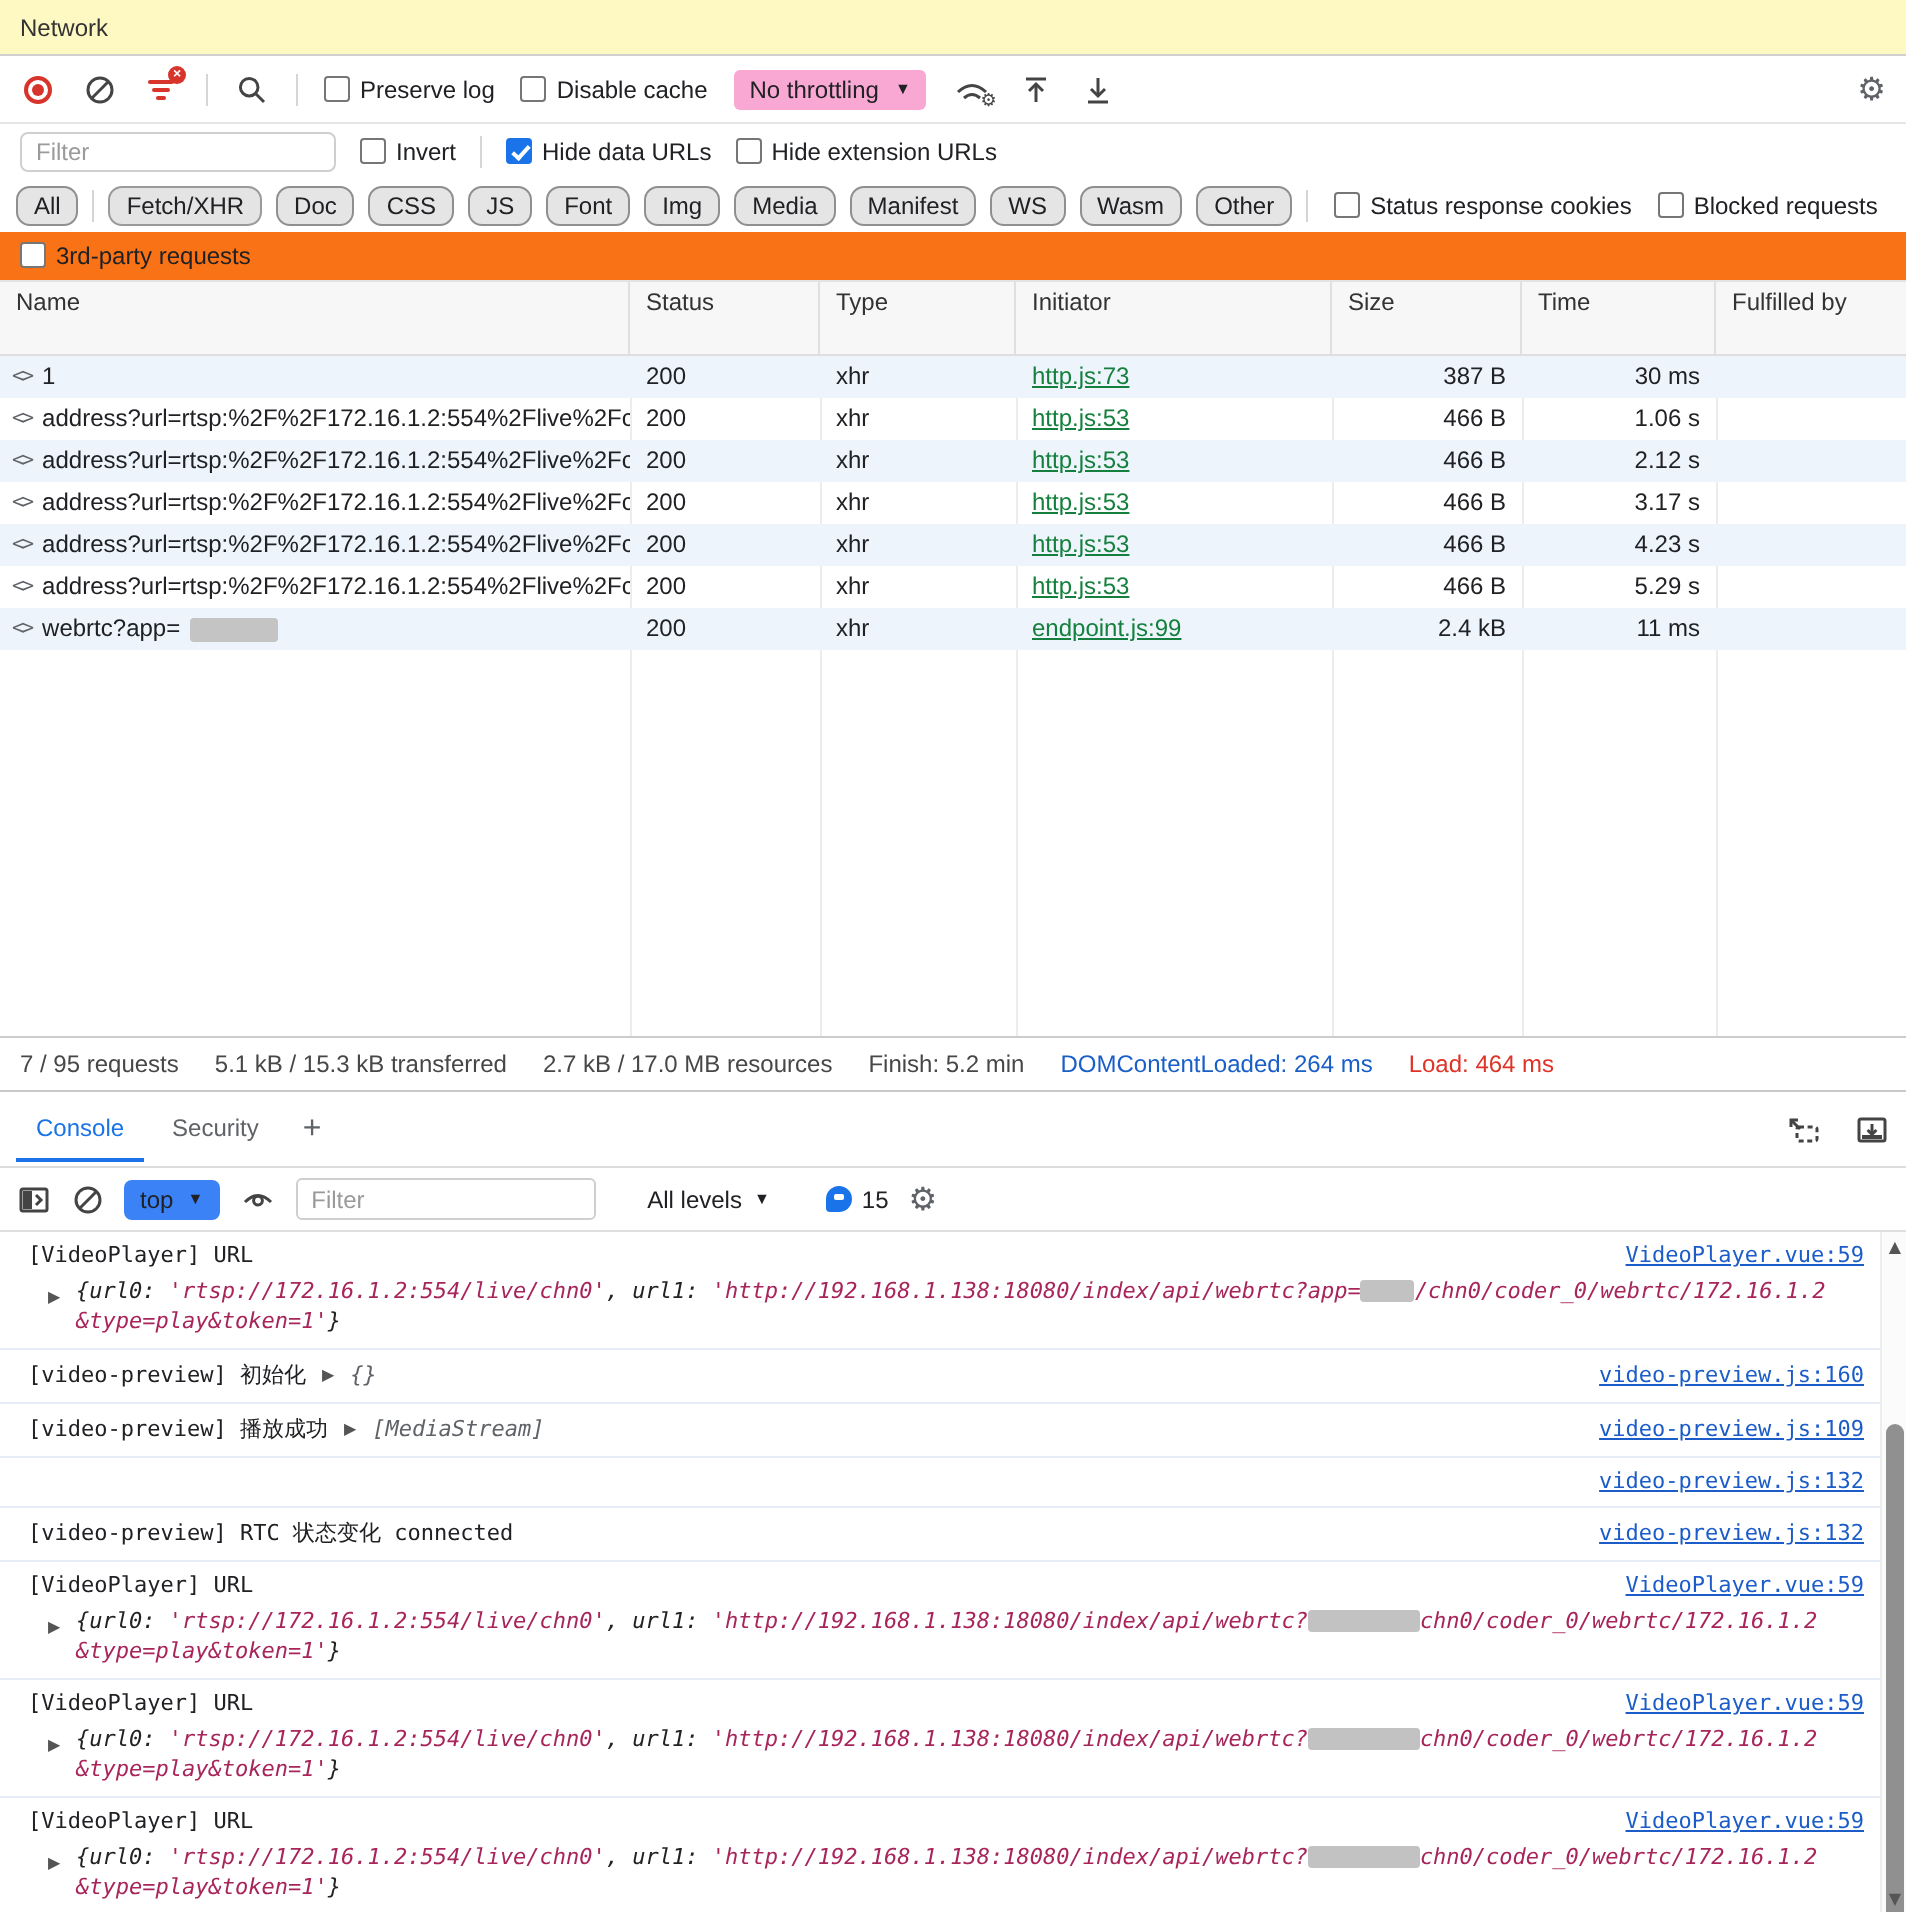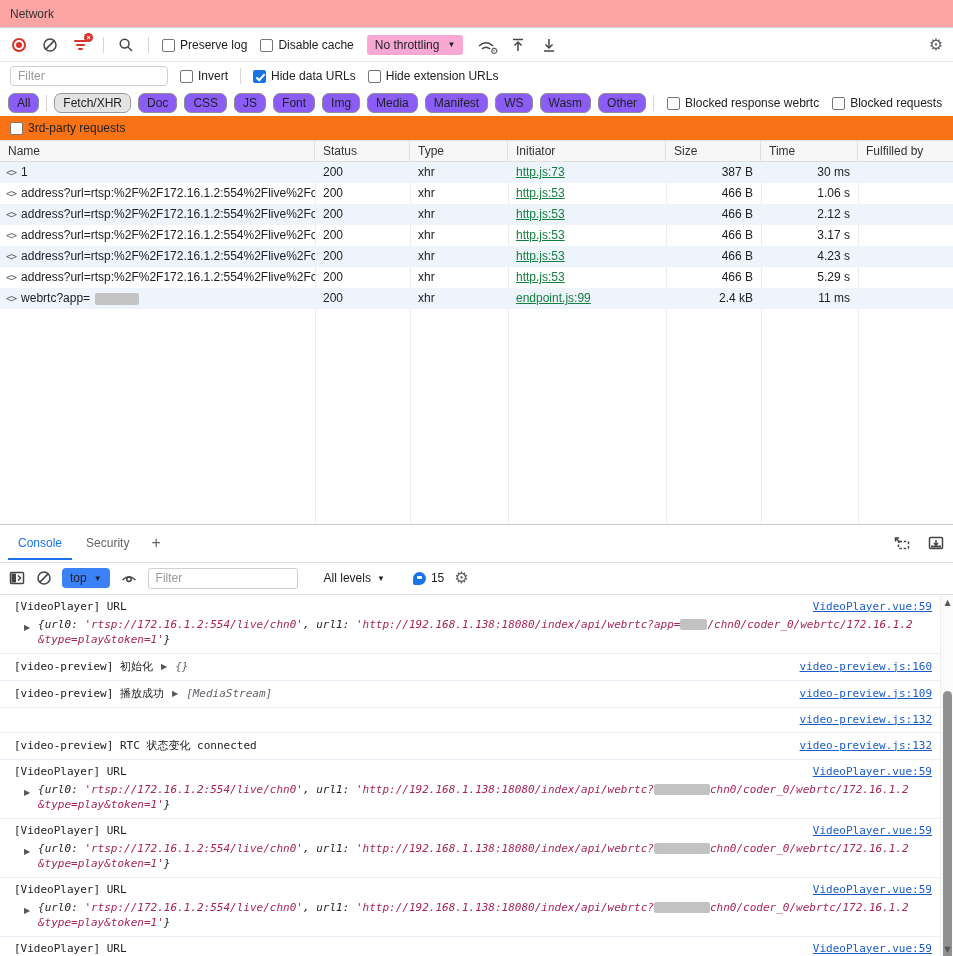--- a/index.html
+++ b/index.html
@@ -2,64 +2,64 @@
 <html><head>
 <meta charset="utf-8">
 <style>
   *{box-sizing:border-box;margin:0;padding:0}
   html,body{width:953px;height:956px;overflow:hidden;background:#fff;
     font-family:"Liberation Sans","DejaVu Sans",sans-serif;font-size:12px;color:#202124}
   .root{position:relative;width:953px;height:956px;display:flex;flex-direction:column}
   .vsep{width:1px;height:16px;background:#d6d6d6;display:inline-block}
 
   
-  .paneltabs{height:28px;background:#fca5a5;border-bottom:1px solid #d0d0d0;
+  .paneltabs{height:28px;background:#fef9c3;border-bottom:1px solid #d0d0d0;
     display:flex;align-items:center;padding:0 10px;color:#333}
 
   
   .toolbar{height:34px;display:flex;align-items:center;gap:13px;padding:0 10px;
     border-bottom:1px solid #e6e6e6;background:#fff}
   .icbtn{display:inline-flex;align-items:center;justify-content:center;width:18px;height:18px;cursor:pointer}
   .rec{width:14px;height:14px;border:2px solid #d7342c;border-radius:50%;position:relative}
   .rec::after{content:'';position:absolute;left:2px;top:2px;width:6px;height:6px;background:#d7342c;border-radius:50%}
   svg.ic{stroke:#444;fill:none;stroke-width:1.5}
   .filtic{position:relative;width:16px;height:14px}
   .filtic i{position:absolute;left:1px;height:2px;background:#d7342c;border-radius:1px;display:block}
   .filtic i:nth-child(1){top:2px;width:13px}
   .filtic i:nth-child(2){top:6px;width:9px;left:3px}
   .filtic i:nth-child(3){top:10px;width:5px;left:5px}
   .filtic .badge{position:absolute;right:-4px;top:-5px;width:9px;height:9px;background:#d7342c;
     border-radius:50%;color:#fff;font-size:7px;line-height:9px;text-align:center;font-weight:bold}
-  .chk{display:inline-flex;align-items:flex-end;gap:5px;white-space:nowrap}
+  .chk{display:inline-flex;align-items:flex-start;gap:5px;white-space:nowrap}
   .cb{width:13px;height:13px;border:1px solid #767676;border-radius:2px;background:#fff;position:relative;cursor:pointer;flex:0 0 auto}
   .cb.on{background:#1a73e8;border-color:#1a73e8}
   .cb.on::after{content:'';position:absolute;left:4px;top:1px;width:3px;height:7px;
     border:solid #fff;border-width:0 2px 2px 0;transform:rotate(42deg)}
   .throttle{display:inline-flex;align-items:center;gap:8px;background:#f9a8d4;border-radius:3px;
     padding:3px 8px;cursor:pointer;white-space:nowrap}
   .caret{font-size:8px;color:#202124}
   .gear{font-size:16px;color:#5f6368;line-height:1;cursor:pointer;font-family:"DejaVu Sans",sans-serif}
   .push{margin-left:auto}
   .wifiwrap{position:relative;width:20px;height:18px}
   .wifiwrap .mini{position:absolute;right:-2px;bottom:-2px;font-size:9px;color:#444;font-family:"DejaVu Sans",sans-serif}
 
   
   .filterrow{height:28px;display:flex;align-items:center;gap:12px;padding:0 10px;background:#fff}
   .finput{width:158px;height:20px;border:1px solid #cfcfcf;border-radius:4px;padding:0 7px;font-size:12px;color:#202124;outline:none}
   .finput::placeholder{color:#9a9a9a}
 
   
   .chiprow{height:26px;display:flex;align-items:center;gap:7px;padding:0 8px;background:#fff;flex-wrap:nowrap}
-  .chip{border:1px solid #8f8f8f;border-radius:7px;padding:2px 8px;cursor:pointer;white-space:nowrap;color:#202124;background:#8b5cf6}
+  .chip{border:1px solid #8f8f8f;border-radius:7px;padding:2px 8px;cursor:pointer;white-space:nowrap;color:#202124;background:#e5e5e5}
   .chip.selected{background:#e4e4e4;border-color:#9a9a9a}
   .thirdparty{height:24px;display:flex;align-items:center;padding:0 10px;background:#f97316}
 
   
   .grid{display:grid;grid-template-columns:315px 95px 98px 158px 95px 97px 1fr}
-  .thead{height:22px;background:#f7f7f7;border-top:1px solid #e3e3e3;border-bottom:1px solid #dedede;color:#333}
+  .thead{height:38px;background:#f7f7f7;border-top:1px solid #e3e3e3;border-bottom:1px solid #dedede;color:#333}
   .thead .hc{padding:0 8px;line-height:21px;border-right:1px solid #e0e0e0;overflow:hidden;white-space:nowrap;cursor:pointer}
   .thead .hc:last-child{border-right:none}
   .tbody{position:relative;flex:1;background:#fff;overflow:hidden}
   .colline{position:absolute;top:0;bottom:0;width:1px;background:#ececec}
   .trow{height:21px;line-height:21px;cursor:pointer;position:relative}
   .trow.alt{background:#eef4fc}
   .cell{padding:0 8px;overflow:hidden;white-space:nowrap;text-overflow:clip}
   .cell.name{display:flex;align-items:center;gap:5px;padding-left:6px}
   .cell.r{text-align:right}
   .xhricon{font-family:"DejaVu Sans Mono",monospace;font-size:10px;color:#5f6368;letter-spacing:-1px}
@@ -217,21 +217,21 @@
         <span class="chip">Img</span>
         <span class="chip">Media</span>
         <span class="chip">Manifest</span>
         <span class="chip">WS</span>
         <span class="chip">Wasm</span>
         <span class="chip">Other</span>
         <span class="vsep"></span>
       </span>
     <span class="chk" style="margin-left:6px">
       <span class="cb"></span>
-      <span>Blocked response webrtc</span>
+      <span>Status response cookies</span>
     </span>
     <span class="chk" style="margin-left:6px">
       <span class="cb"></span>
       <span>Blocked requests</span>
     </span>
   </div>
 
   <div class="thirdparty">
     <span class="chk">
       <span class="cb"></span>
@@ -336,20 +336,28 @@
         </div>
         <div class="cell">200</div>
         <div class="cell">xhr</div>
         <div class="cell"><span class="ilink">endpoint.js:99</span></div>
         <div class="cell r">2.4 kB</div>
         <div class="cell r">11 ms</div>
         <div class="cell"></div>
       </div>
     </div>
 
+  <div class="summary">
+    <span>7 / 95 requests</span>
+    <span>5.1 kB / 15.3 kB transferred</span>
+    <span>2.7 kB / 17.0 MB resources</span>
+    <span>Finish: 5.2 min</span>
+    <span class="blue">DOMContentLoaded: 264 ms</span>
+    <span class="red">Load: 464 ms</span>
+  </div>
 
   <div class="drawertabs">
     <span class="dtab active">Console</span>
     <span class="dtab">Security</span>
     <span class="plus">+</span>
     <span class="tabicons">
       <svg class="ic" width="18" height="16">
           <rect x="5.5" y="6.5" width="10" height="7" rx="1" stroke-dasharray="2.5,1.8"></rect>
           <polyline points="6,3 2.5,3 2.5,6.5"></polyline>
           <line x1="2.5" y1="3" x2="7" y2="7.5"></line>

